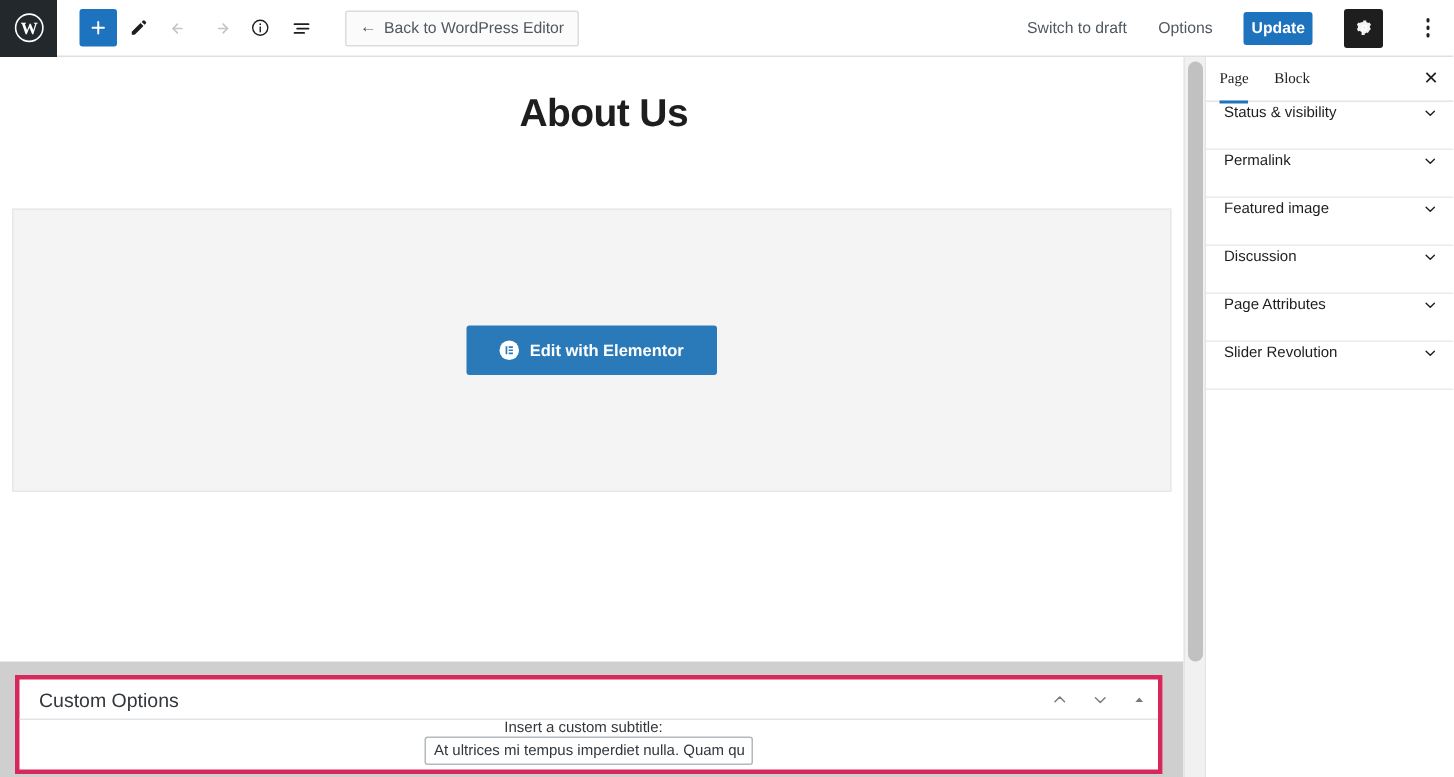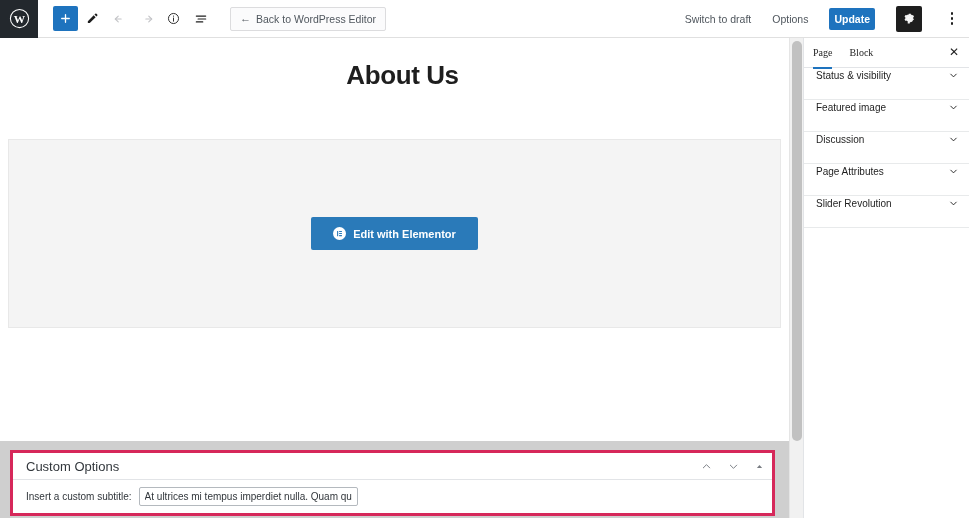--- a/index.html
+++ b/index.html
@@ -139,20 +139,21 @@
     border-bottom: 1px solid #e2e4e7;
   }
   .mb-title { font-size: 13px; color: #32373c; }
   .mb-ctrls { margin-left: auto; display: flex; align-items: center; gap: 16px; }
   .mb-ctrl { cursor: pointer; color: #787c82; display: flex; align-items: center; justify-content: center; }
   .mb-ctrl svg { display: block; }
   .mb-body {
     height: 33px;
     display: flex; align-items: center;
     padding: 0 13px;
+    flex-direction: column;
   }
   .mb-label { font-size: 10px; color: #32373c; margin-right: 7px; white-space: nowrap; }
   .mb-input {
     width: 219px; height: 19px;
     border: 1px solid #b4b9be;
     border-radius: 2px;
     background: #fff;
     font-size: 10px; color: #32373c;
     font-family: "Liberation Sans", sans-serif;
     padding: 0 5px;
@@ -352,20 +353,28 @@
 
     <div class="sb-row">
       <span class="sb-row-label">Status &amp; visibility</span>
       <span class="sb-chev">
         <svg width="11" height="11" viewBox="0 0 24 24" fill="none" stroke="currentColor" stroke-width="2" stroke-linecap="round" stroke-linejoin="round">
             <polyline points="6,9 12,15 18,9"></polyline>
           </svg>
       </span>
     </div>
     <div class="sb-row">
+      <span class="sb-row-label">Permalink</span>
+      <span class="sb-chev">
+        <svg width="11" height="11" viewBox="0 0 24 24" fill="none" stroke="currentColor" stroke-width="2" stroke-linecap="round" stroke-linejoin="round">
+            <polyline points="6,9 12,15 18,9"></polyline>
+          </svg>
+      </span>
+    </div>
+    <div class="sb-row">
       <span class="sb-row-label">Featured image</span>
       <span class="sb-chev">
         <svg width="11" height="11" viewBox="0 0 24 24" fill="none" stroke="currentColor" stroke-width="2" stroke-linecap="round" stroke-linejoin="round">
             <polyline points="6,9 12,15 18,9"></polyline>
           </svg>
       </span>
     </div>
     <div class="sb-row">
       <span class="sb-row-label">Discussion</span>
       <span class="sb-chev">

